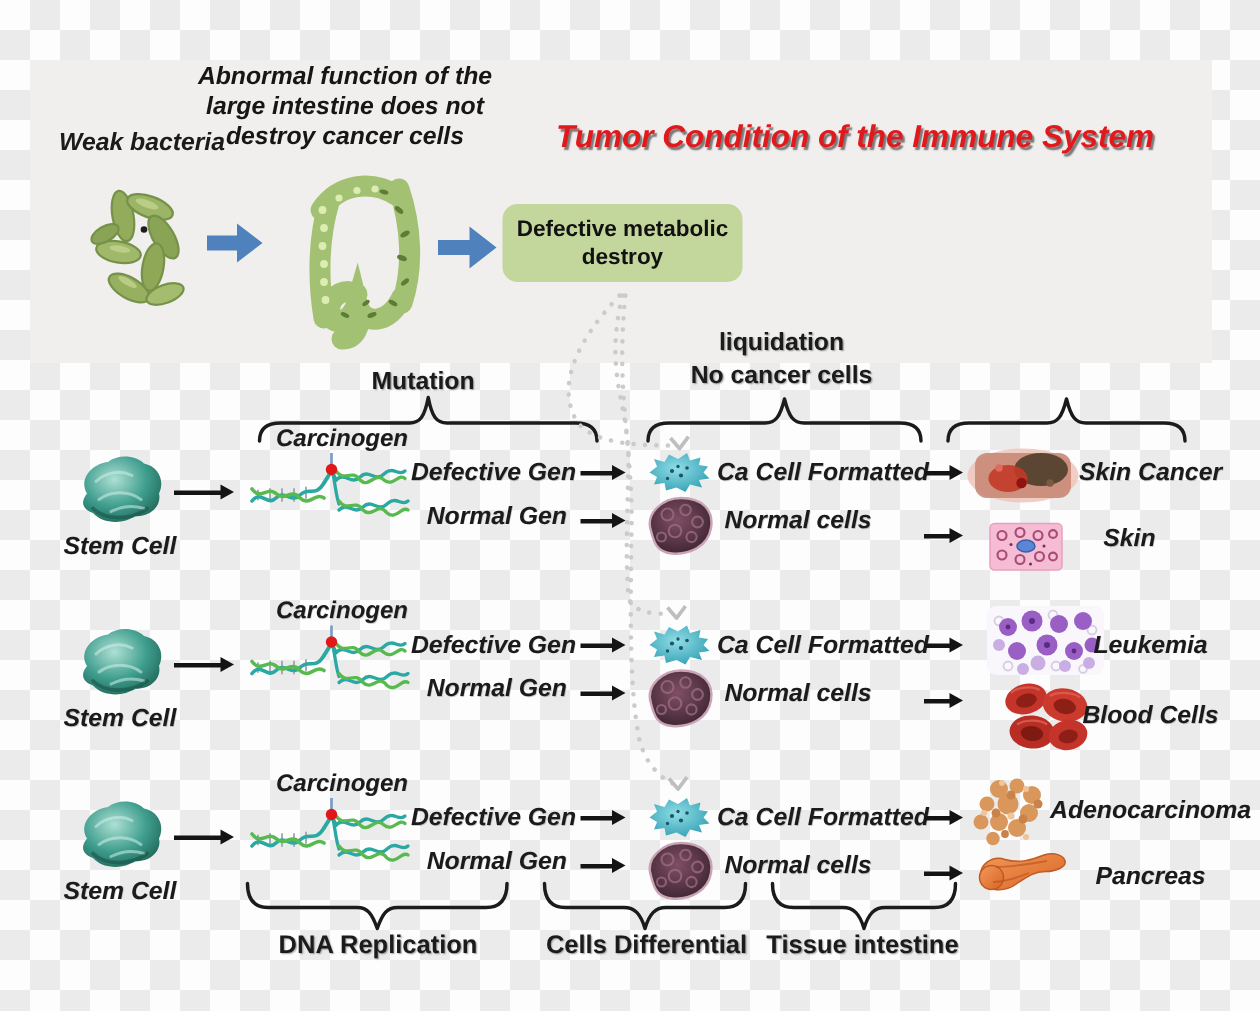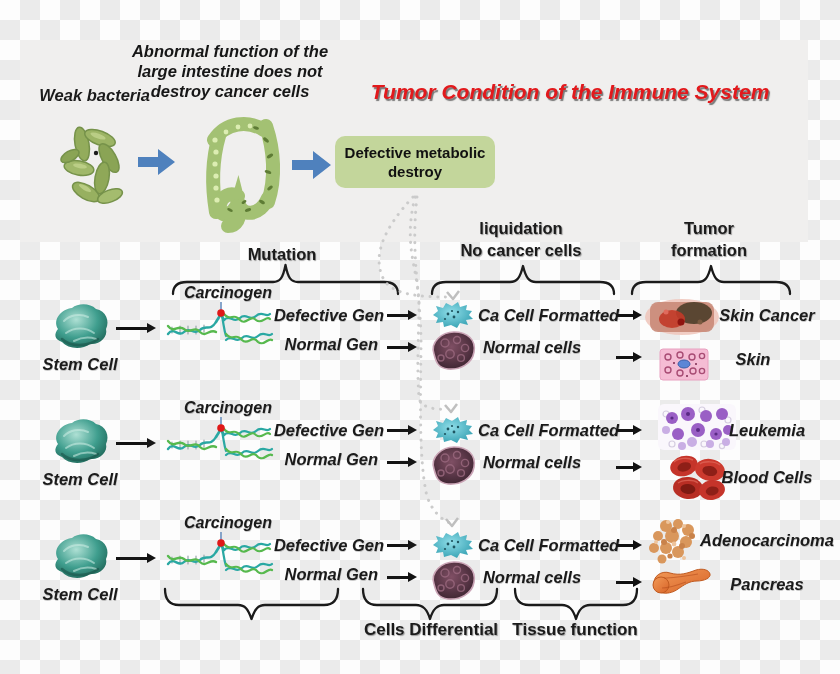--- a/index.html
+++ b/index.html
@@ -205,24 +205,20 @@
   <div class="greenbox">
     <div>Defective metabolic</div>
     <div>destroy</div>
   </div>
 
   <div class="colhead" style="left:212px;top:243px;width:140px">Mutation</div>
   <div class="colhead" style="left:446px;top:217px;width:150px">
     <div>liquidation</div>
     <div>No cancer cells</div>
   </div>
-  <div class="colhead" style="left:634px;top:217px;width:150px">
-    <div>Tumor</div>
-    <div>formation</div>
-  </div>
 
   <div class="row" style="top:283px">
     <svg class="abs" style="left:50px;top:18px" width="62" height="50">
         <use href="#sym-stem"></use>
       </svg>
     <div class="it" style="left:30px;top:72px;width:100px;text-align:center">Stem Cell</div>
     <div class="harrow" style="left:116px;top:44px;width:32px"></div>
     <div class="it carc" style="left:166px;top:1px;width:124px;text-align:center">Carcinogen</div>
     <svg class="abs" style="left:164px;top:19px" width="110" height="48">
         <use href="#sym-dna"></use>
@@ -414,16 +410,17 @@
     <div class="it" style="left:482px;top:55px;width:100px;text-align:center">Normal cells</div>
     <div class="harrow" style="left:616px;top:68px;width:18px"></div>
     <svg class="abs" style="left:650px;top:53px" width="62" height="34" viewBox="0 0 62 34">
       <path d="M4,20 C2,10 12,4 20,7 C30,10 38,7 46,4 C53,2 59,4 60,8 C61,12 54,15 47,15 C39,15 34,19 28,23 C20,29 7,29 4,20 Z" fill="url(#gPanc)" stroke="#c05a20" stroke-width="1"></path>
       <ellipse cx="11" cy="19" rx="8" ry="8" fill="url(#gPanc)" stroke="#c05a20" stroke-width="1"></ellipse>
       <path d="M14,12 C24,12 36,10 48,8 M12,22 C20,22 28,19 36,16" stroke="#b84f1e" stroke-width="1.2" fill="none" opacity="0.6"></path>
     </svg>
     <div class="it" style="left:700px;top:62px;width:134px;text-align:center">Pancreas</div>
   </div>
 
+  <div class="foot" style="left:172px">DNA Replication</div>
   <div class="foot" style="left:351px">Cells Differential</div>
-  <div class="foot" style="left:495px">Tissue function</div>
+  <div class="foot" style="left:495px">Tissue intestine</div>
 
 </div>
 
 </body></html>

